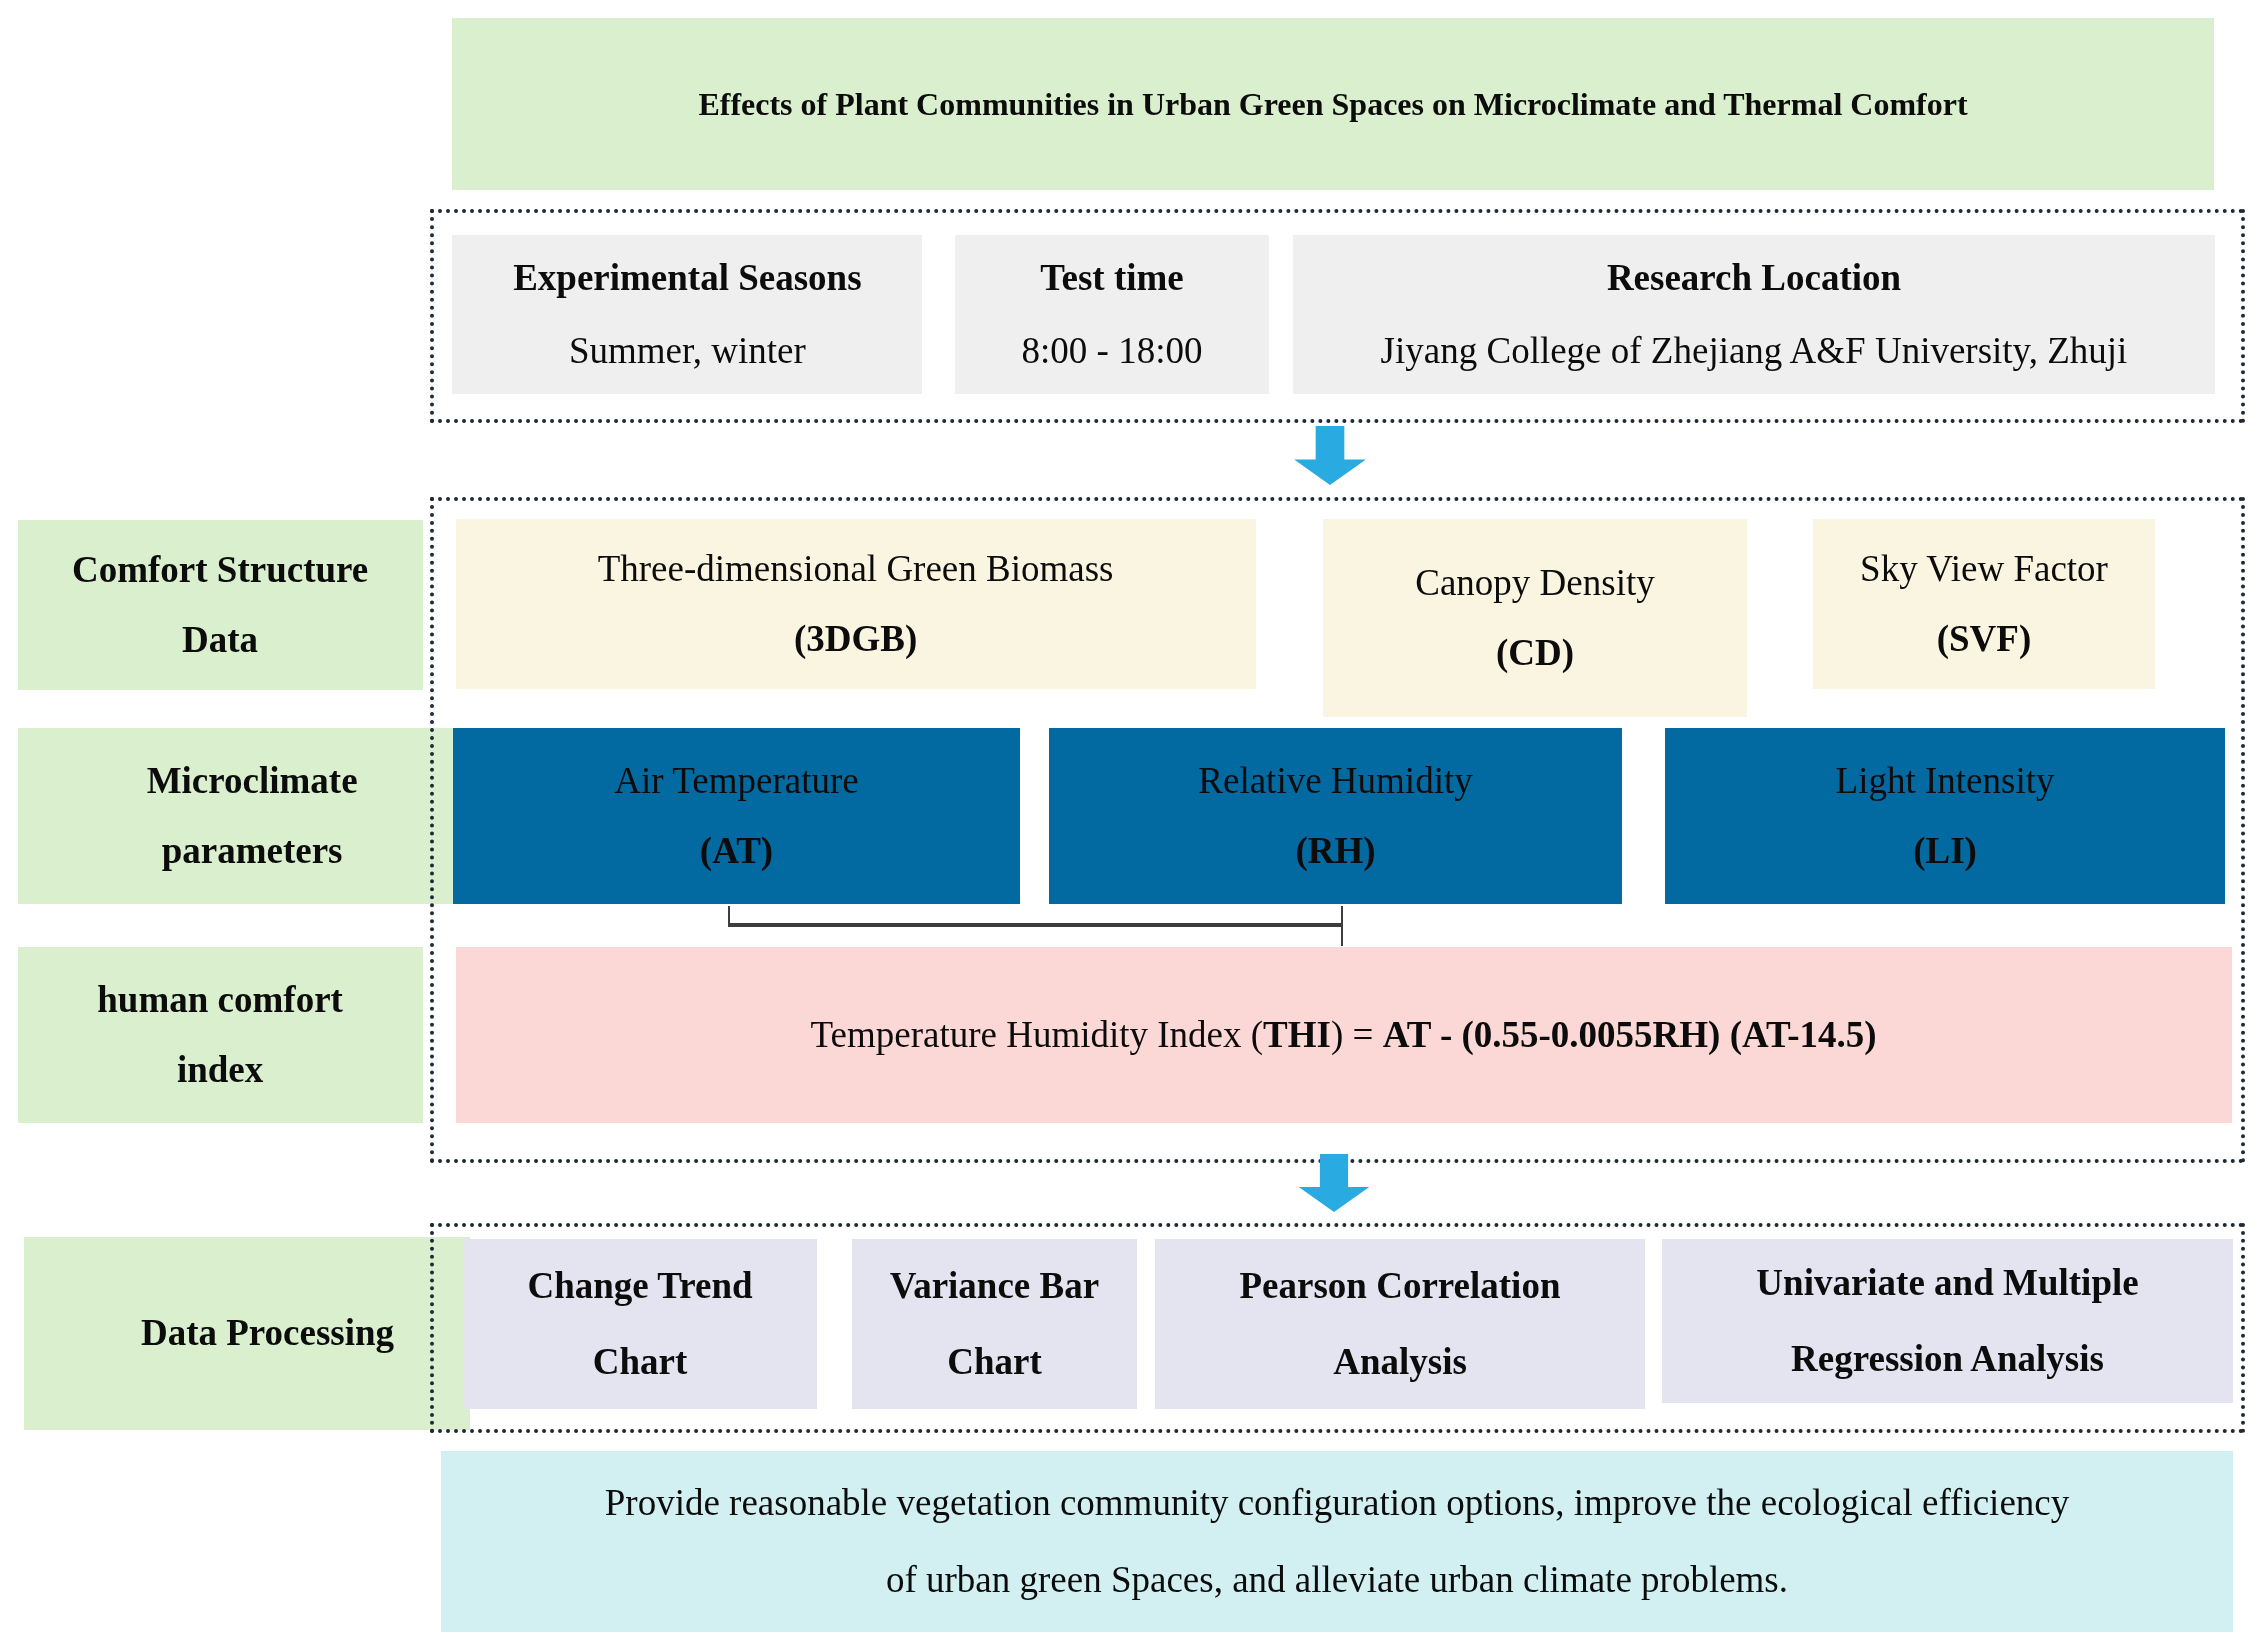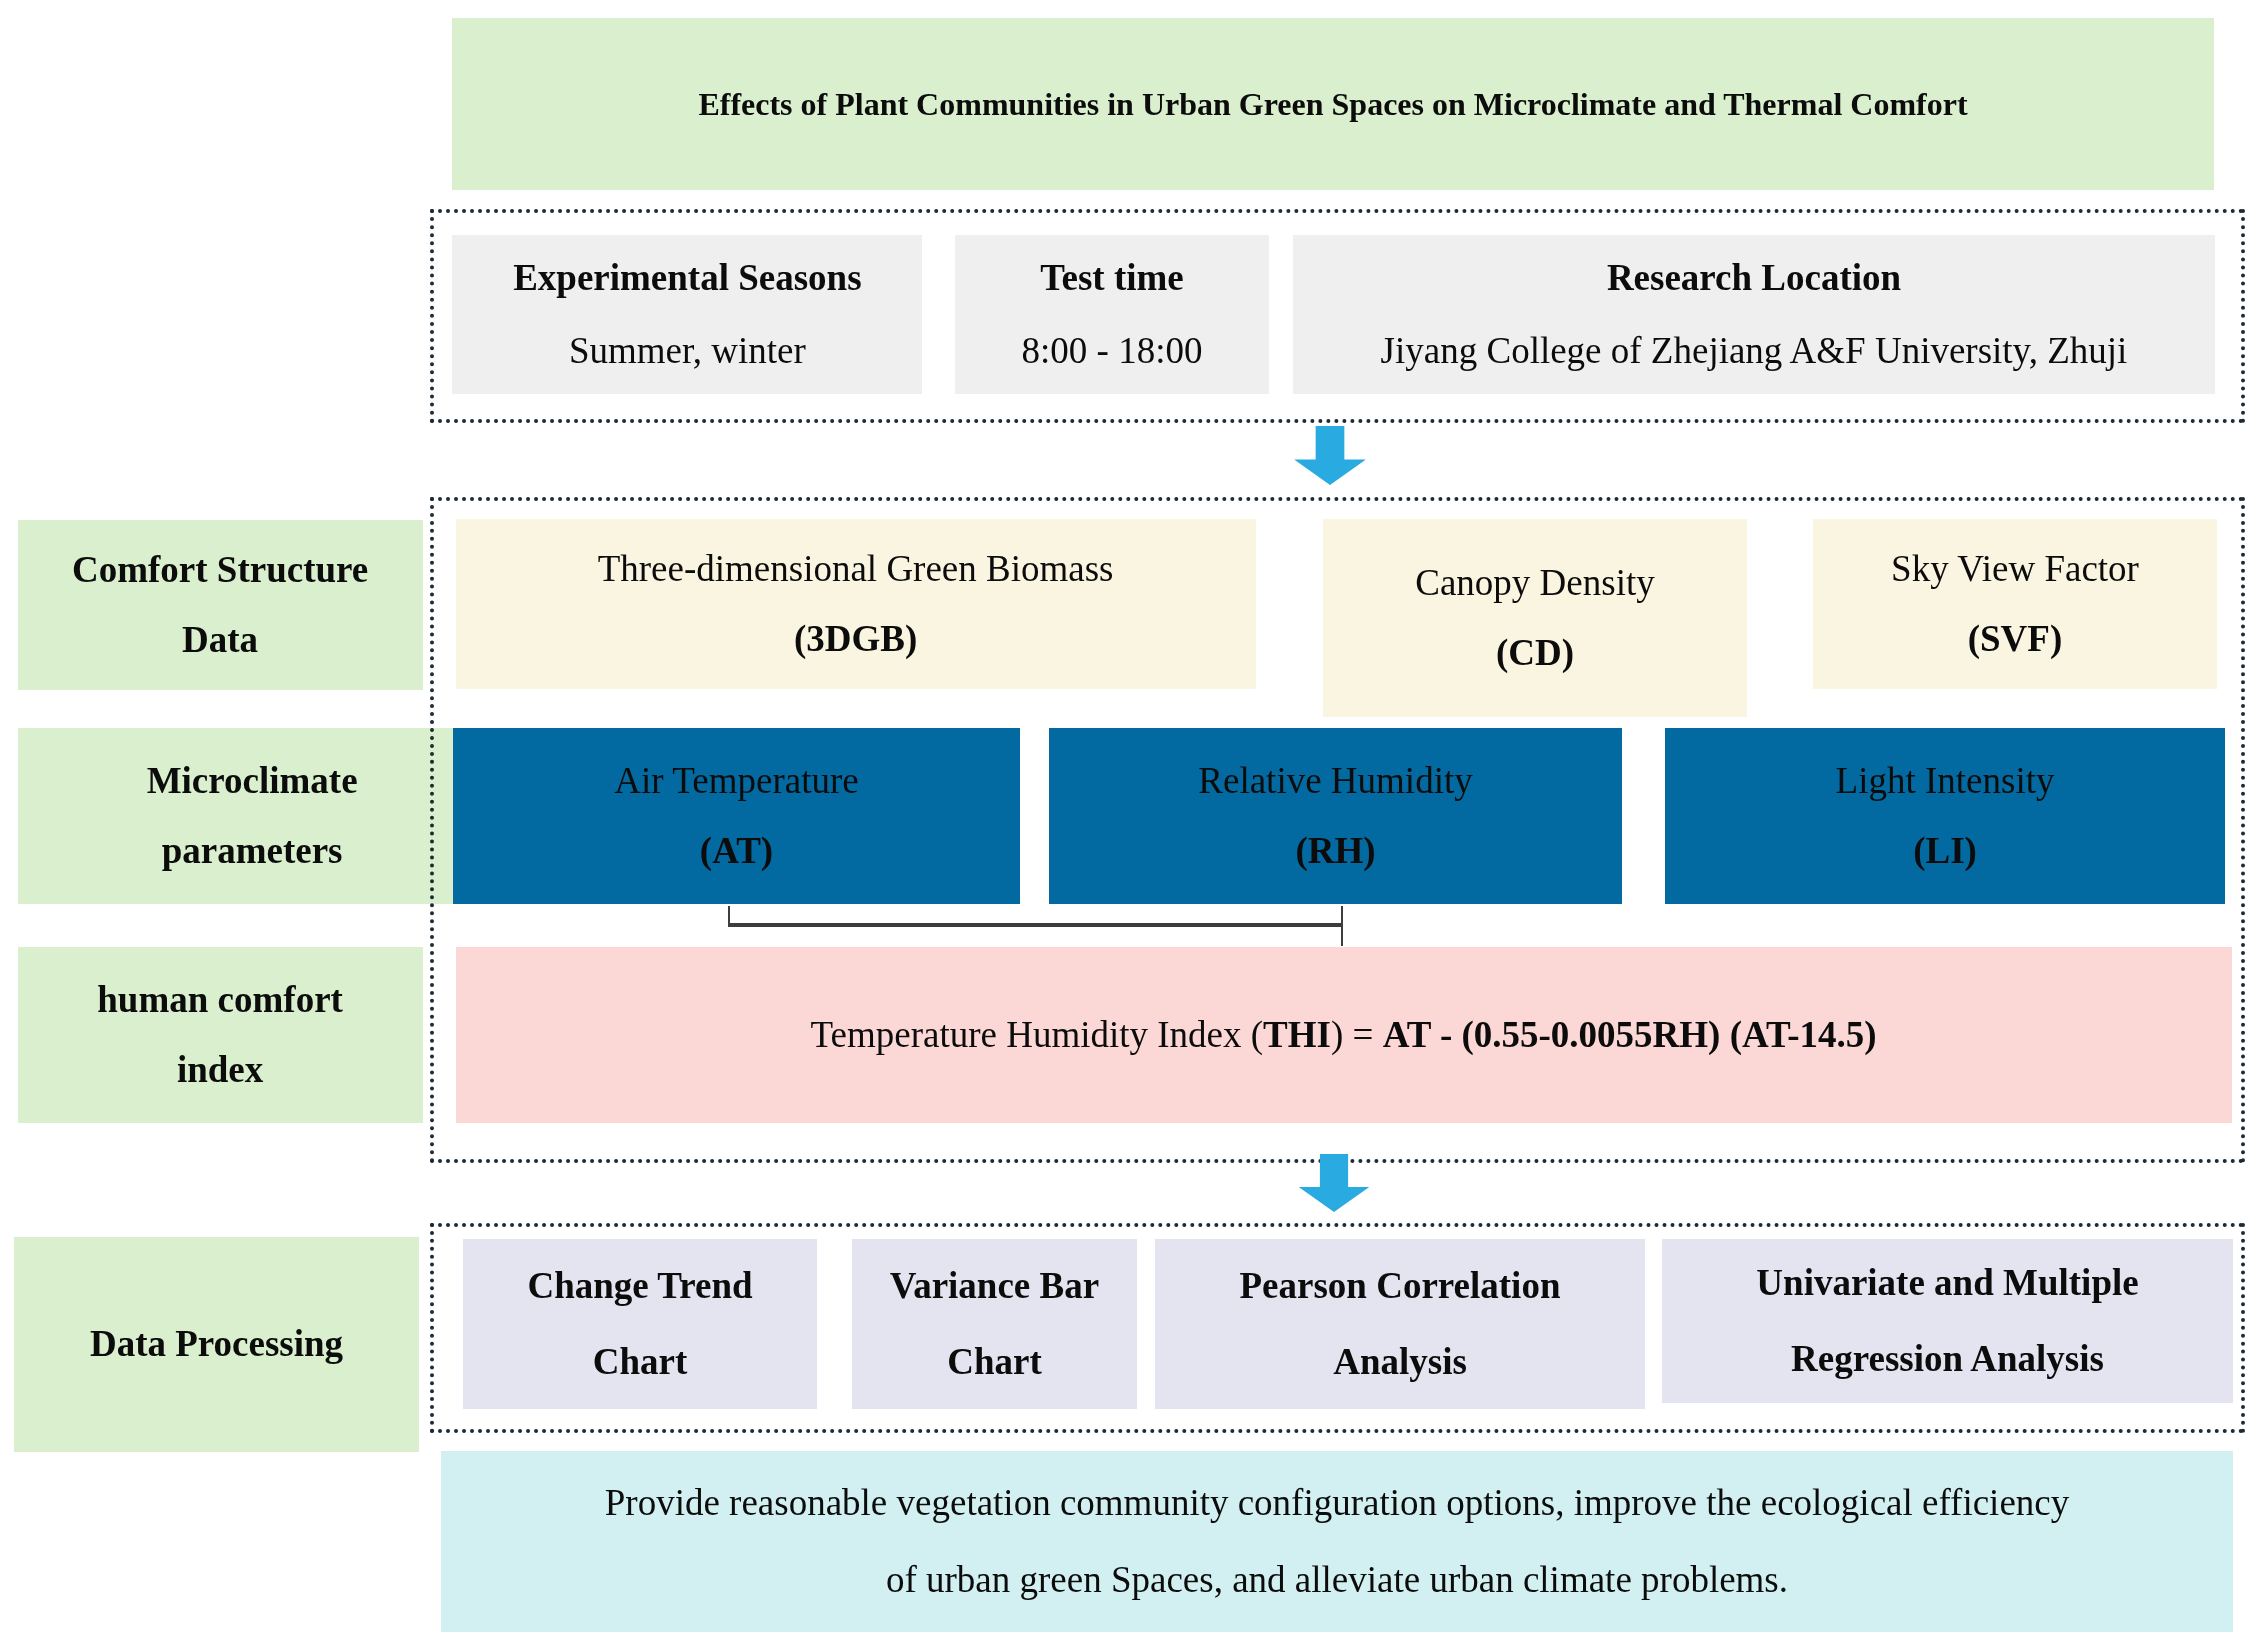--- a/index.html
+++ b/index.html
@@ -81,35 +81,35 @@
     <div>Data</div>
   </div>
   <div class="box green-label" style="left:17.6px; top:728px; width:405px; height:176px;padding-left:32px;">
     <div>Microclimate</div>
     <div>parameters</div>
   </div>
   <div class="box green-label" style="left:17.6px; top:947px; width:405px; height:176px;">
     <div>human comfort</div>
     <div>index</div>
   </div>
-  <div class="box green-label" style="left:14px; top:1237px; width:405px; height:215px;">
+  <div class="box green-label" style="left:24px; top:1237px; width:405px; height:193px;padding-left:41px;">
     <div>Data Processing</div>
   </div>
 
   <div class="dotted-panel panel-main">
 
     <div class="box cream-box" style="left:21.6px; top:18.4px; width:800px; height:170px;">
       <div>Three-dimensional Green Biomass</div>
       <div class="bold">(3DGB)</div>
     </div>
     <div class="box cream-box" style="left:889px; top:18.4px; width:424px; height:198px;">
       <div>Canopy Density</div>
       <div class="bold">(CD)</div>
     </div>
-    <div class="box cream-box" style="left:1379px; top:18.4px; width:404px; height:170px;">
+    <div class="box cream-box" style="left:1379px; top:18.4px; width:342px; height:170px;">
       <div>Sky View Factor</div>
       <div class="bold">(SVF)</div>
     </div>
 
     <div class="box peach-box" style="left:19px; top:227px; width:567px; height:176px;">
       <div>Air Temperature</div>
       <div class="bold">(AT)</div>
     </div>
     <div class="box peach-box" style="left:615px; top:227px; width:573px; height:176px;">
       <div>Relative Humidity</div>

